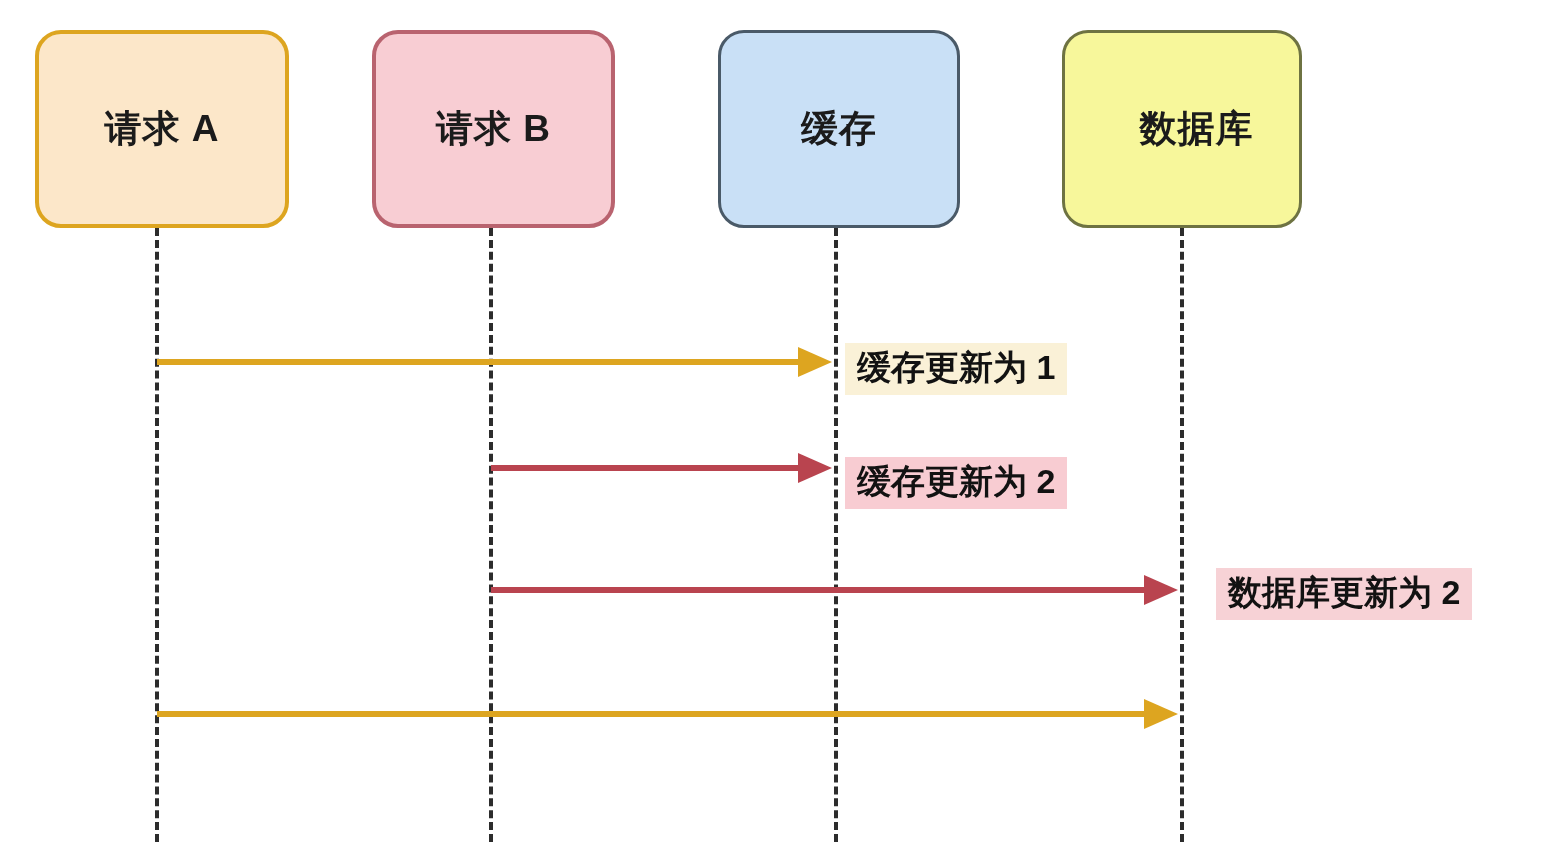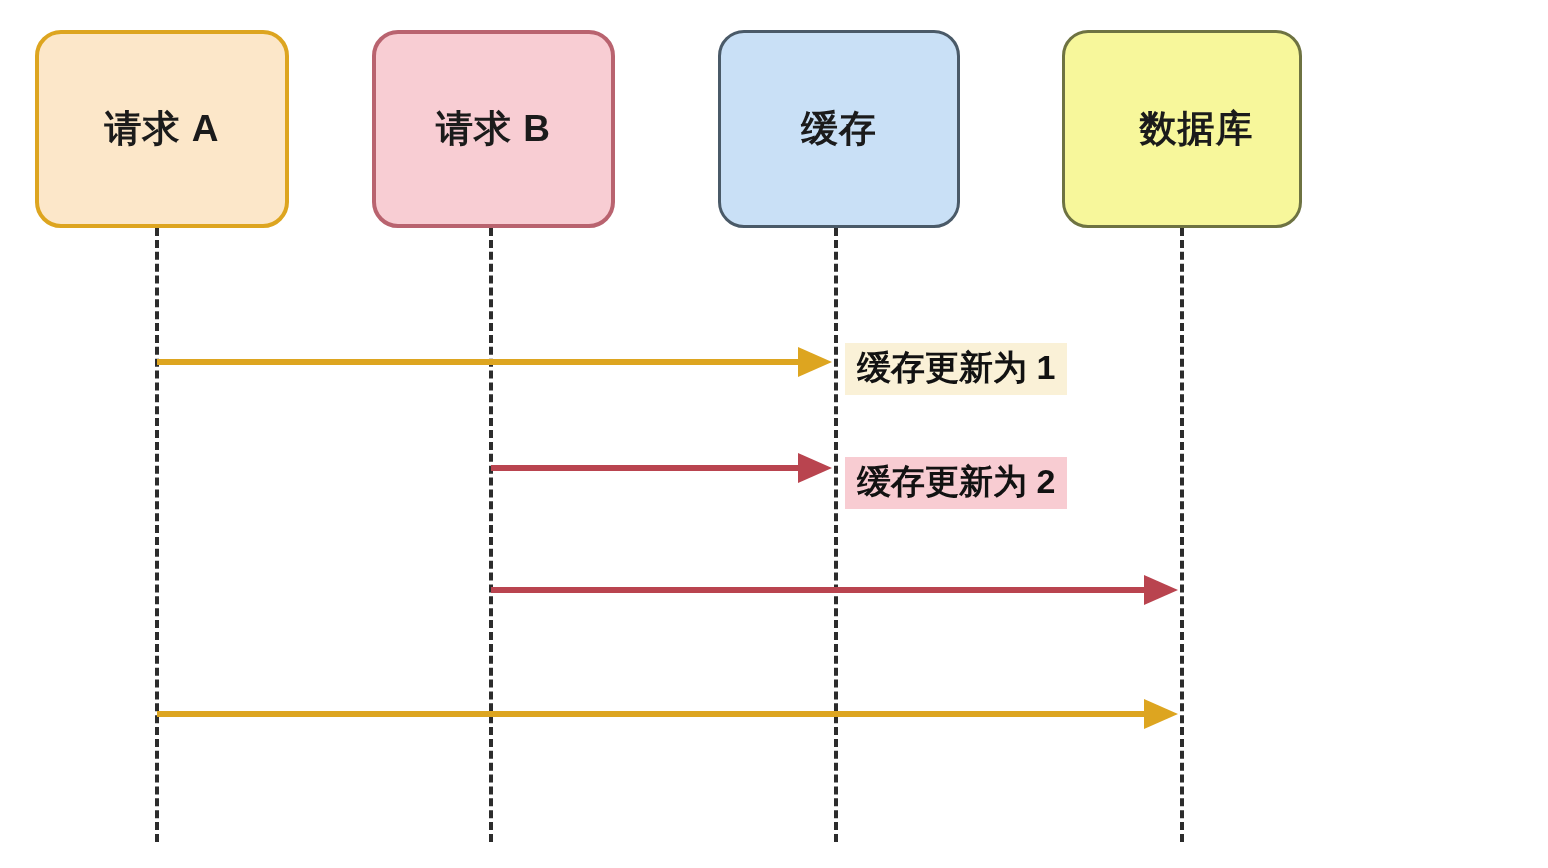--- a/index.html
+++ b/index.html
@@ -58,15 +58,16 @@
     </div>
     <div class="lifeline" style="left: 1180px; top: 228px; height: 614px; border-left-color: rgb(44, 44, 44); border-left-width: 4px;"></div>
     <div class="msg-line" style="left: 157px; top: 359px; width: 641px; background: rgb(221, 165, 32);"></div>
     <div class="msg-head" style="left: 798px; top: 347px; border-left: 34px solid rgb(221, 165, 32);"></div>
     <div class="msg-label" style="left: 845px; top: 343px; background: rgb(250, 241, 215);">缓存更新为 1</div>
     <div class="msg-line" style="left: 491px; top: 465px; width: 307px; background: rgb(185, 68, 79);"></div>
     <div class="msg-head" style="left: 798px; top: 453px; border-left: 34px solid rgb(185, 68, 79);"></div>
     <div class="msg-label" style="left: 845px; top: 447px; background: rgb(248, 204, 210); margin-top: 10px;">缓存更新为 2</div>
     <div class="msg-line" style="left: 491px; top: 587px; width: 653px; background: rgb(185, 68, 79);"></div>
     <div class="msg-head" style="left: 1144px; top: 575px; border-left: 34px solid rgb(185, 68, 79);"></div>
+    <div class="msg-label" style="left: 1216px; top: 568px; background: rgb(247, 210, 214);">数据库更新为 2</div>
     <div class="msg-line" style="left: 157px; top: 711px; width: 987px; background: rgb(221, 165, 32);"></div>
     <div class="msg-head" style="left: 1144px; top: 699px; border-left: 34px solid rgb(221, 165, 32);"></div>
   </div>
 
 </body></html>

